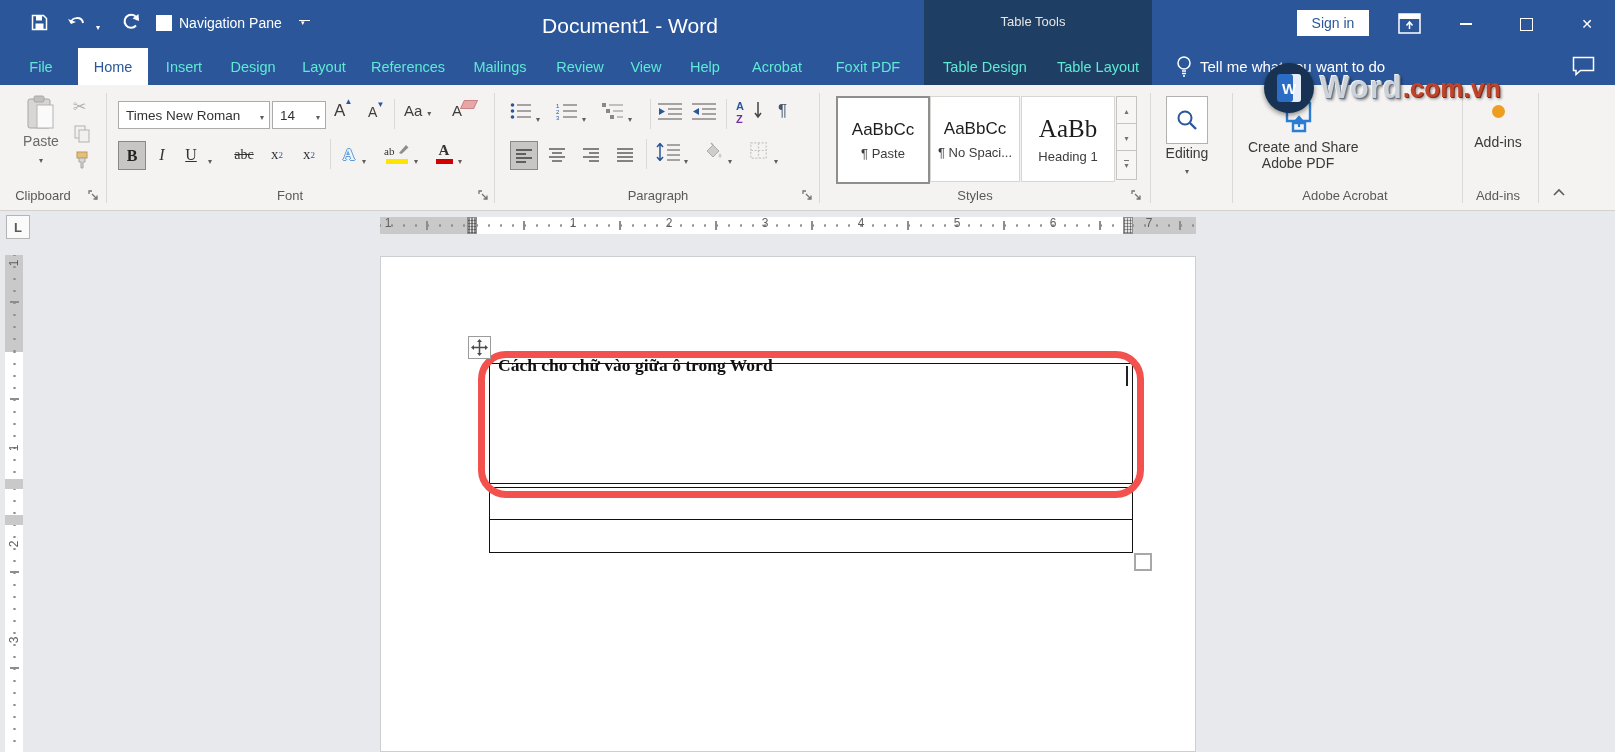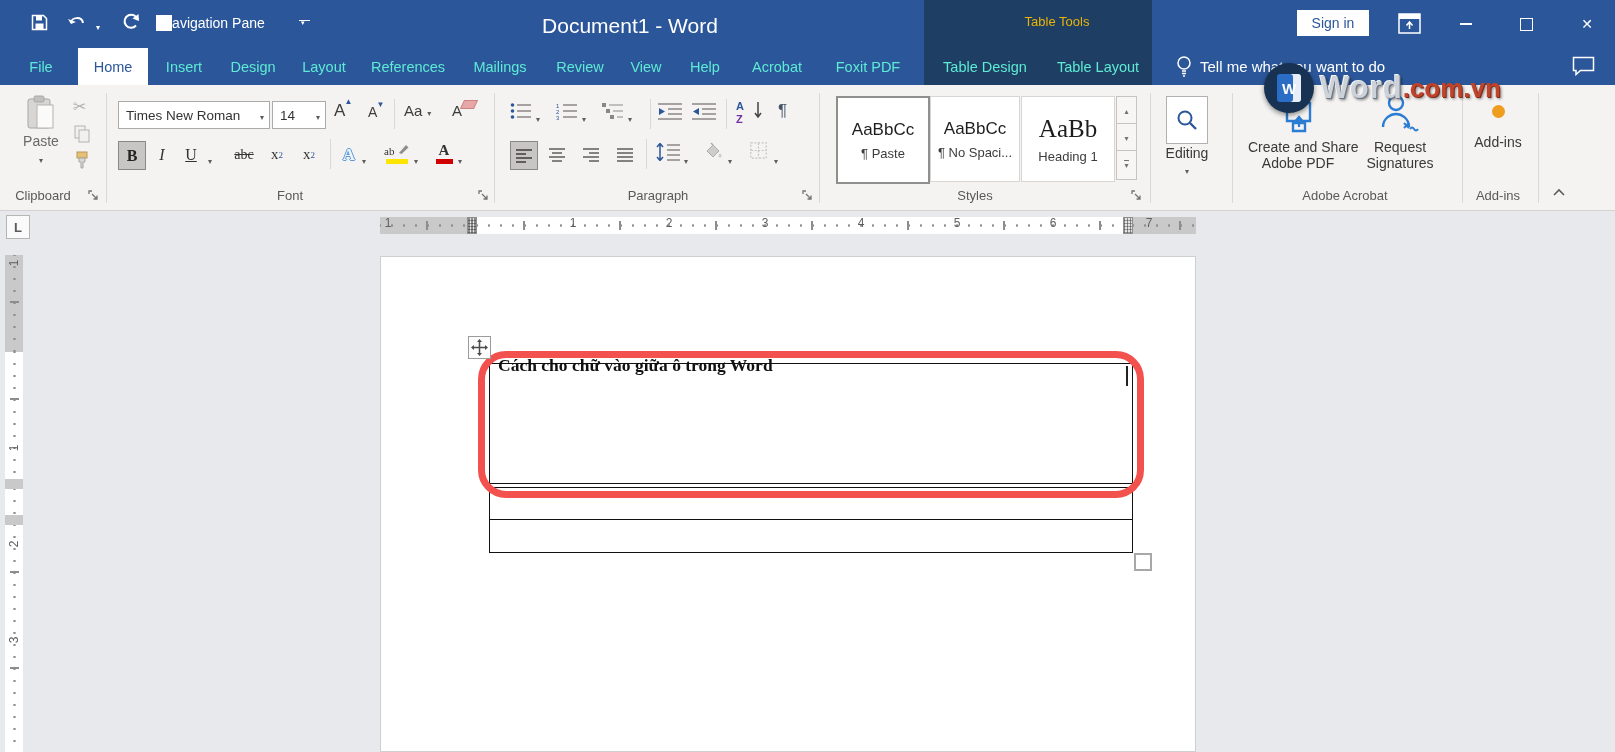--- a/index.html
+++ b/index.html
@@ -5,21 +5,21 @@
   html,body{margin:0;padding:0;}
   body{font-family:"Liberation Sans","DejaVu Sans",sans-serif;-webkit-font-smoothing:antialiased;}
   #app{position:relative;width:1615px;height:752px;overflow:hidden;background:#e7e9ec;}
   .abs{position:absolute;}
   
   #topbars{position:absolute;left:0;top:0;width:1615px;height:85px;background:#2b579a;color:#fff;}
   #ctxzone{position:absolute;left:924px;top:0;width:228px;height:85px;background:#1e3f63;}
   .qaticon{position:absolute;top:12px;color:#fff;}
   .tb-text{font-size:14px;color:#fff;white-space:nowrap;}
   #title{position:absolute;left:500px;top:14px;width:260px;text-align:center;font-size:21px;color:#fff;}
-  #ctxlabel{position:absolute;left:920px;top:14px;width:228px;text-align:center;font-size:13px;color:#eab308;padding-left:23px;}
+  #ctxlabel{position:absolute;left:896px;top:14px;width:228px;text-align:center;font-size:13px;color:#e5e5e5;padding-left:23px;}
   #signin{position:absolute;left:1297px;top:10px;width:72px;height:26px;background:#fff;color:#2b579a;font-size:14px;display:flex;align-items:center;justify-content:center;}
   .winbtn{position:absolute;top:0;width:46px;height:48px;display:flex;align-items:center;justify-content:center;color:#fff;}
   .dashg{width:12px;height:2px;background:#fff;}
   .sqg{width:11px;height:11px;border:1.6px solid #fff;}
   .xg::before{content:"✕";font-size:14px;}
   
   .tab{position:absolute;top:48px;height:37px;display:flex;align-items:center;justify-content:center;font-size:14.5px;color:#5eead4;white-space:nowrap;}
   .tab.active{background:#fff;color:#2b579a;}
   
   #navchk{position:absolute;left:156px;top:15px;width:14px;height:14px;background:#fff;border:1px solid #fff;}
@@ -92,21 +92,21 @@
         </svg>
     </div>
     <span class="qaticon chevW" style="left:96px;top:16px;"></span>
     <div class="qaticon" style="left:122px;top:12px;">
       <svg width="19" height="19" viewBox="0 0 19 19">
           <path d="M15.5 8 A6.5 6.5 0 1 0 14 13.5" fill="none" stroke="#fff" stroke-width="2"></path>
           <path d="M16.5 2 l0.5 7 -6.5 -2.5 z" fill="#fff"></path>
         </svg>
     </div>
     <div id="navchk"></div>
-    <span class="tb-text abs" style="left:162px;top:15px;">Navigation Pane</span>
+    <span class="tb-text abs" style="left:179px;top:15px;">Navigation Pane</span>
     <div id="qatmore"></div>
 
     <span id="title">Document1  -  Word</span>
     <span id="ctxlabel">Table Tools</span>
 
     <div id="signin">Sign in</div>
     <div class="abs" style="left:1398px;top:13px;">
       <svg width="23" height="21" viewBox="0 0 23 21">
           <rect x="1" y="1" width="21" height="19" fill="none" stroke="#fff" stroke-width="1.5"></rect>
           <rect x="1" y="1" width="21" height="5" fill="#fff"></rect>
@@ -427,29 +427,20 @@
     <div class="gdiv" style="left:1232px;"></div>
 
     <div class="abs" style="left:1248px;top:8px;width:100px;text-align:center;">
       <svg width="36" height="42" viewBox="0 0 36 42" style="margin:0 auto;">
           <path d="M7 2 h15 l8 8 v18 h-23 z" fill="none" stroke="#2b7cd3" stroke-width="2.4"></path>
           <path d="M22 2 v8 h8" fill="none" stroke="#2b7cd3" stroke-width="2.4"></path>
           <path d="M13 30 h12 v8 h-12 z" fill="none" stroke="#2b7cd3" stroke-width="2.4"></path>
           <path d="M19 34 v-10 M15.5 28 l3.5-4 3.5 4" fill="none" stroke="#2b7cd3" stroke-width="2.2"></path>
         </svg>
       <div class="biglabel" style="margin-top:4px;"><span>Create and Share</span><br><span>Adobe PDF</span></div>
-    </div>
-    <div class="abs" style="left:1356px;top:8px;width:88px;text-align:center;">
-      <svg width="40" height="42" viewBox="0 0 40 42" style="margin:0 auto;">
-          <circle cx="16" cy="10" r="7" fill="none" stroke="#2b7cd3" stroke-width="2.4"></circle>
-          <path d="M3 34 c0-9 8-13 13-13 s13 4 13 13" fill="none" stroke="#2b7cd3" stroke-width="2.4"></path>
-          <path d="M24 30 l5 5 M29 30 l-5 5" stroke="#2b7cd3" stroke-width="2"></path>
-          <path d="M30 36 q2-3 4 0 q2 3 4 0" fill="none" stroke="#2b7cd3" stroke-width="2"></path>
-        </svg>
-      <div class="biglabel" style="margin-top:4px;"><span>Request</span><br><span>Signatures</span></div>
     </div>
     <span class="glabel" style="left:1290px;width:110px;">Adobe Acrobat</span>
     <div class="gdiv" style="left:1462px;"></div>
 
     <div class="abs" style="left:1468px;top:8px;width:60px;text-align:center;">
       <div style="width:13px;height:13px;border-radius:50%;background:#ef9d1e;margin:12px auto 16px;"></div>
       <div class="biglabel"><span>Add-ins</span></div>
     </div>
     <span class="glabel" style="left:1462px;width:72px;">Add-ins</span>
     <div class="gdiv" style="left:1538px;"></div>

